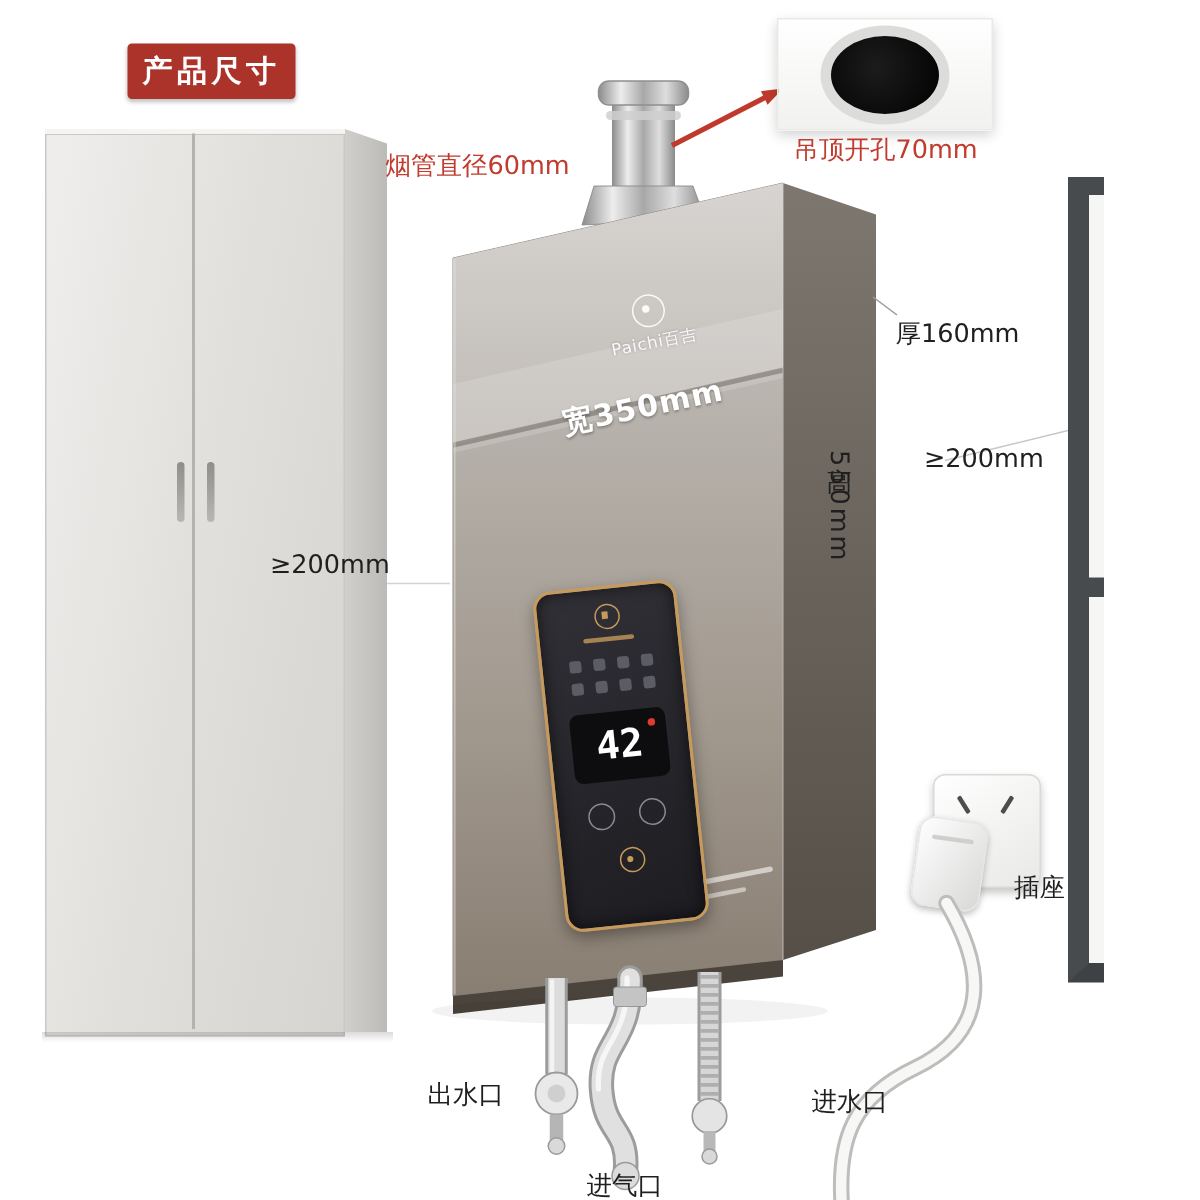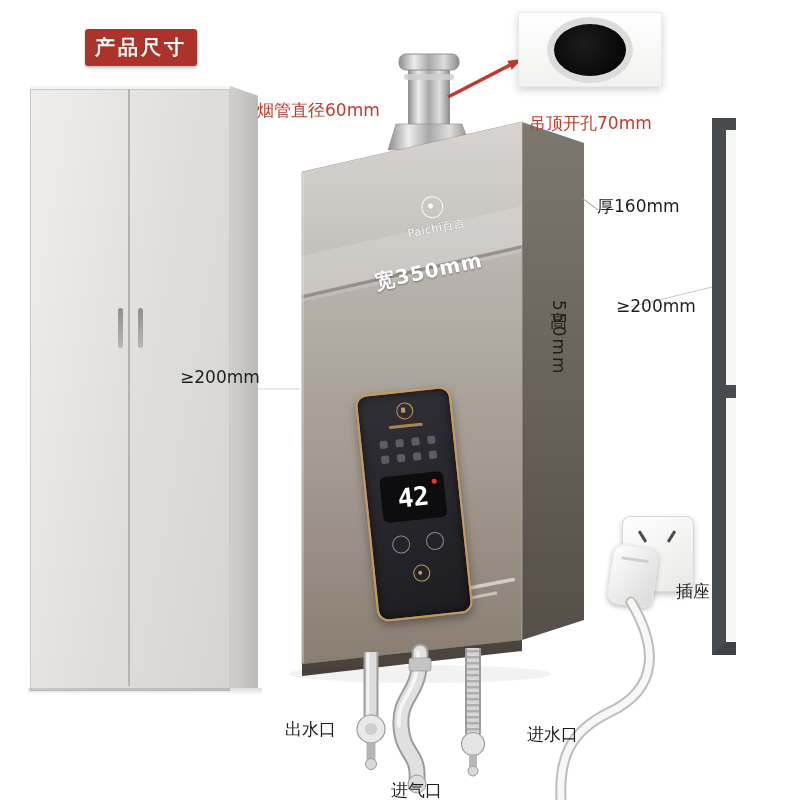--- a/index.html
+++ b/index.html
@@ -191,22 +191,22 @@
     <line x1="258" y1="389" x2="300" y2="389" stroke="#d3d3d1" stroke-width="1"></line>
   </svg>
 
   <div class="abs badge">产品尺寸</div>
 
   <div class="abs hole-box">
     <div class="hole"></div>
   </div>
 
   <div class="abs lbl red" style="left:257px;top:99px;">烟管直径60mm</div>
-  <div class="abs lbl red" style="left:529px;top:88px;margin-top:24px;">吊顶开孔70mm</div>
-  <div class="abs lbl" style="left:597px;top:195px;">厚160mm</div>
+  <div class="abs lbl red" style="left:529px;top:88px;">吊顶开孔70mm</div>
+  <div class="abs lbl" style="left:597px;top:211px;">厚160mm</div>
   <div class="abs dim-width">宽350mm</div>
   <div class="abs dim-height">高550mm</div>
   <div class="abs lbl" style="left:180px;top:367px;">≥200mm</div>
   <div class="abs lbl" style="left:616px;top:296px;">≥200mm</div>
 
   <div class="abs brand">
     <div class="emblem"></div>
     <div class="name">Paichi百吉</div>
   </div>
 
@@ -243,15 +243,15 @@
 
   <svg class="layer" viewBox="0 0 800 800">
     <g>
       <path d="M631,602 C657,646 660,688 610,712 C568,732 559,760 561,800" fill="none" stroke="#bdbdbb" stroke-width="11" stroke-linecap="round"></path>
       <path d="M631,602 C657,646 660,688 610,712 C568,732 559,760 561,800" fill="none" stroke="#f7f7f6" stroke-width="7" stroke-linecap="round"></path>
     </g>
   </svg>
 
   <div class="abs lbl" style="left:285px;top:718px;">出水口</div>
   <div class="abs lbl" style="left:391px;top:779px;">进气口</div>
-  <div class="abs lbl" style="left:527px;top:723px;">进水口</div>
+  <div class="abs lbl" style="left:541px;top:723px;">进水口</div>
 
 </div>
 
 </body></html>

